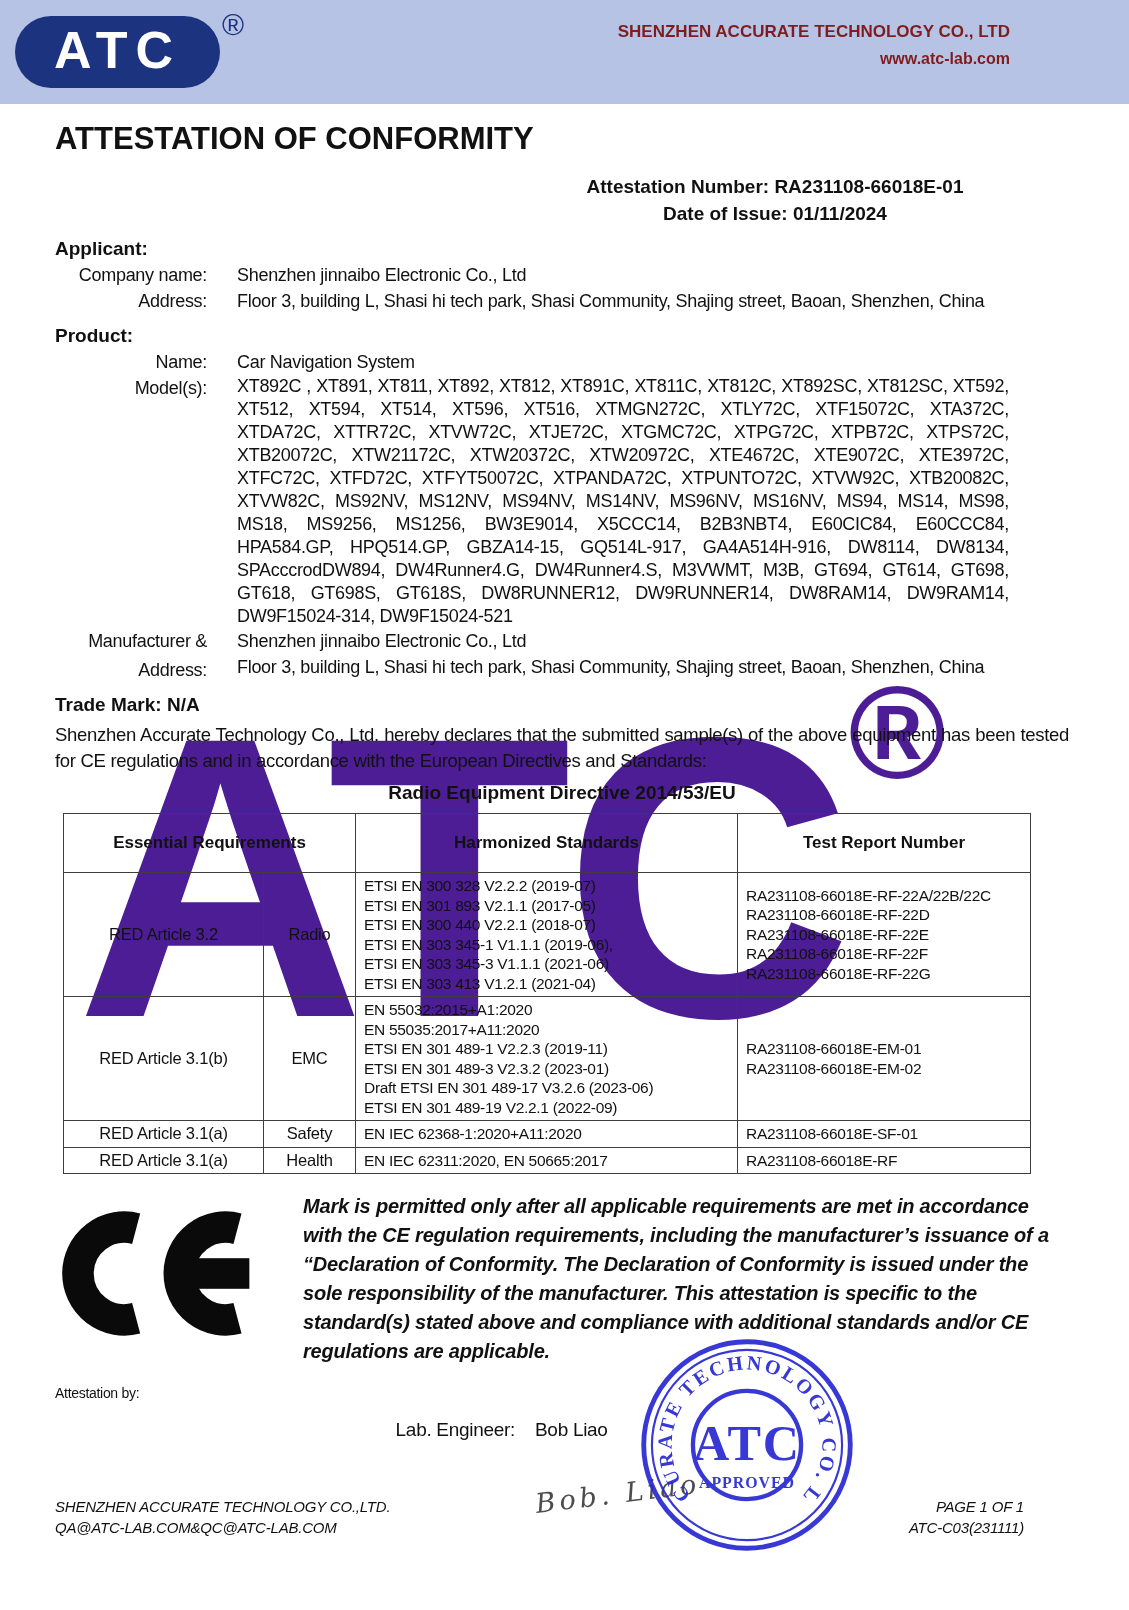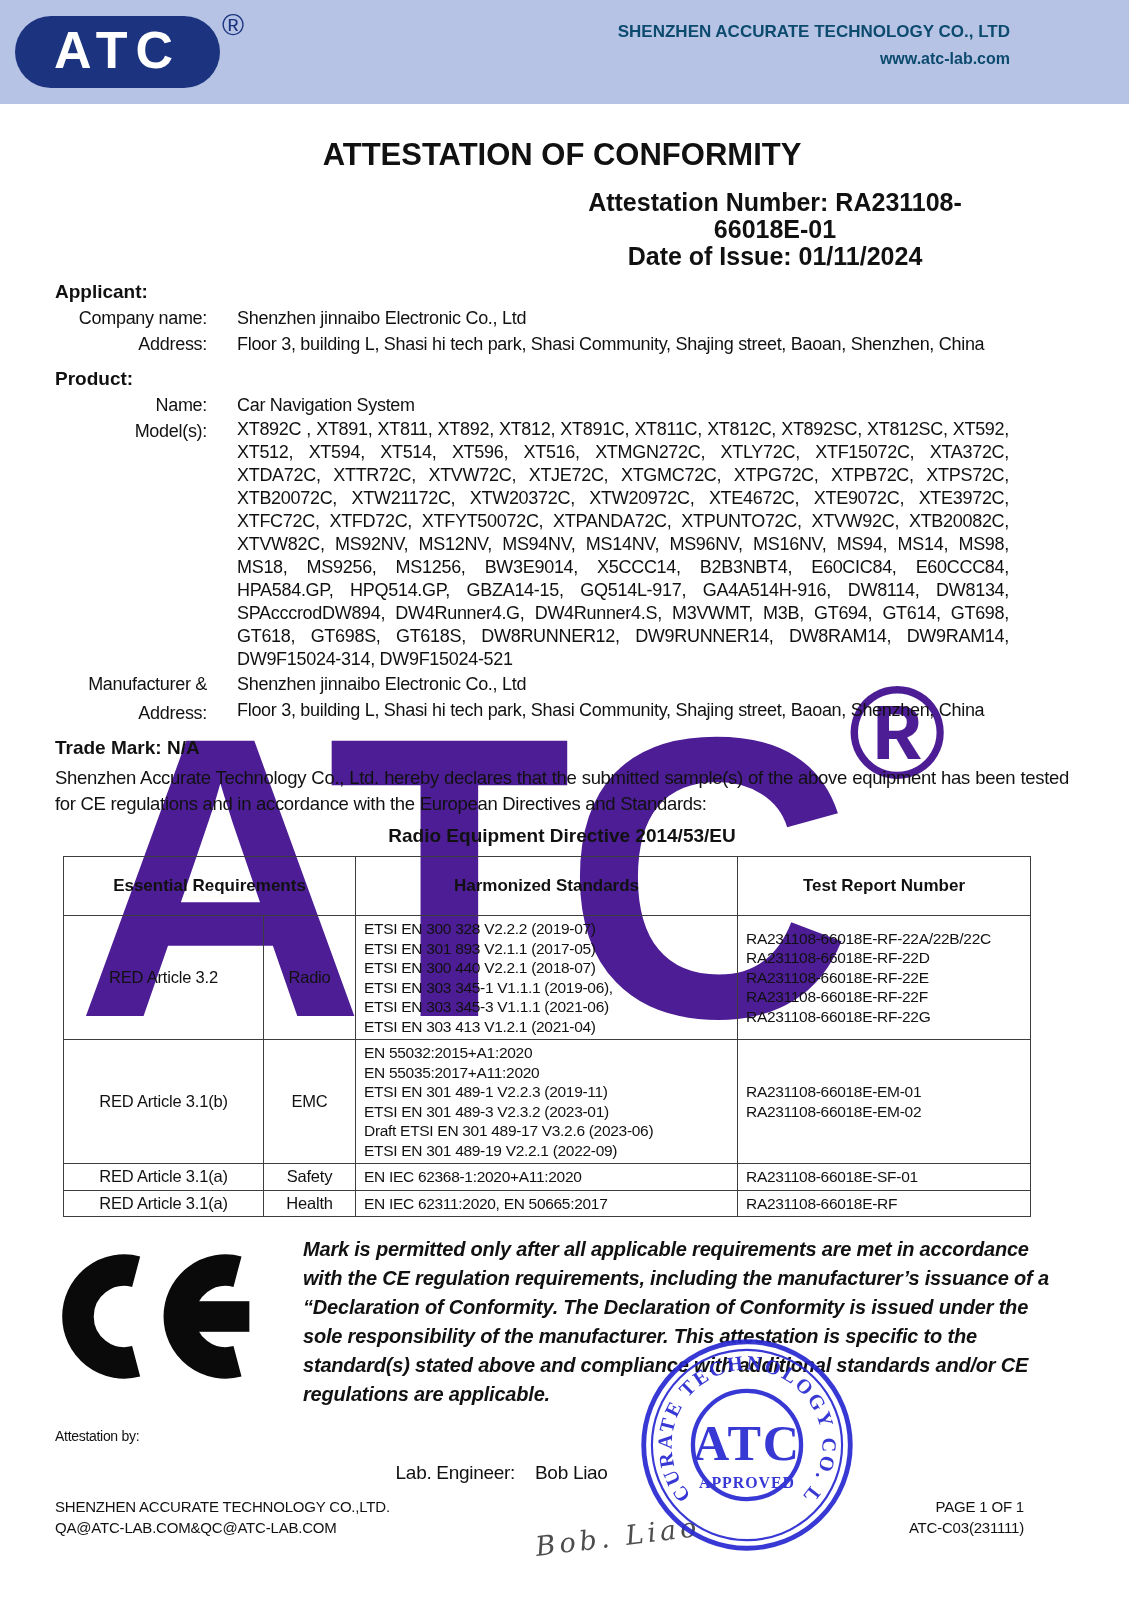--- a/index.html
+++ b/index.html
@@ -27,27 +27,27 @@
     padding:16px 119px 0 15px;
   }
   .logo-wrap { display:flex; align-items:flex-start; }
   .logo-pill {
     width:205px; height:72px; background:#1c3480; border-radius:38px;
     display:flex; align-items:center; justify-content:center;
     color:#ffffff; font-size:52px; font-weight:bold; letter-spacing:8px;
     padding-bottom:4px;
   }
   .logo-reg { color:#1c3480; font-size:30px; font-weight:normal; line-height:30px; margin-left:2px; position:relative; top:-6px; }
-  .header-right { text-align:right; color:#0c4a6e; font-weight:bold; padding-top:4px; }
+  .header-right { text-align:right; color:#7f1d1d; font-weight:bold; padding-top:4px; }
   .header-right .l1 { font-size:17px; line-height:24px; }
   .header-right .l2 { font-size:16px; line-height:30px; }
   
   .content { position:relative; z-index:1; padding:0 60px 0 55px; }
-  .doc-title { margin-top:32px; text-align:center; font-size:31px; font-weight:bold; line-height:38px; }
-  .attnum { margin:15px 92px 0 auto; width:404px; text-align:center; font-weight:bold; font-size:25px; line-height:27px; }
+  .doc-title { margin-top:16px; text-align:left; font-size:31px; font-weight:bold; line-height:38px; }
+  .attnum { margin:15px 92px 0 auto; width:404px; text-align:center; font-weight:bold; font-size:19px; line-height:27px; }
   .sec-label { font-size:19px; font-weight:bold; line-height:26px; margin-top:9px; }
   .kv { display:grid; grid-template-columns:152px 1fr; column-gap:30px; font-size:18px; line-height:26px; letter-spacing:-0.3px; }
   .kv .k { text-align:right; white-space:nowrap; }
   .kv .v { max-width:772px; }
   .models { max-width:700px; text-align:justify; line-height:23px; }
   .manu-label div { line-height:26px; }
   .manu-label .gap { height:3px; }
   .just { text-align:justify; }
   .decl { margin-top:4px; font-size:18.5px; line-height:26px; letter-spacing:-0.3px; text-align:justify; }
   .directive { margin-top:6px; text-align:center; font-size:19px; font-weight:bold; line-height:26px; }
@@ -78,21 +78,21 @@
     font-family:"DejaVu Serif", serif; font-style:italic;
     font-size:27px; color:#4d4d4d; letter-spacing:4px;
     transform:rotate(-7deg); white-space:nowrap;
   }
   
   .stamp { position:absolute; left:636px; top:1331px; z-index:2; opacity:0.93; }
   
   .footer {
     position:absolute; z-index:1; left:55px; right:105px; top:1496px;
     display:flex; justify-content:space-between;
-    font-size:15px; line-height:21px; letter-spacing:-0.2px;
+    font-size:15px; line-height:21px; letter-spacing:-0.2px;font-style:italic;
   }
   .footer .right { text-align:right; }
 </style>
 </head>
 <body>
 
 <div class="page">
 
   <div class="watermark"><span>ATC</span><span class="reg">®</span></div>
 

